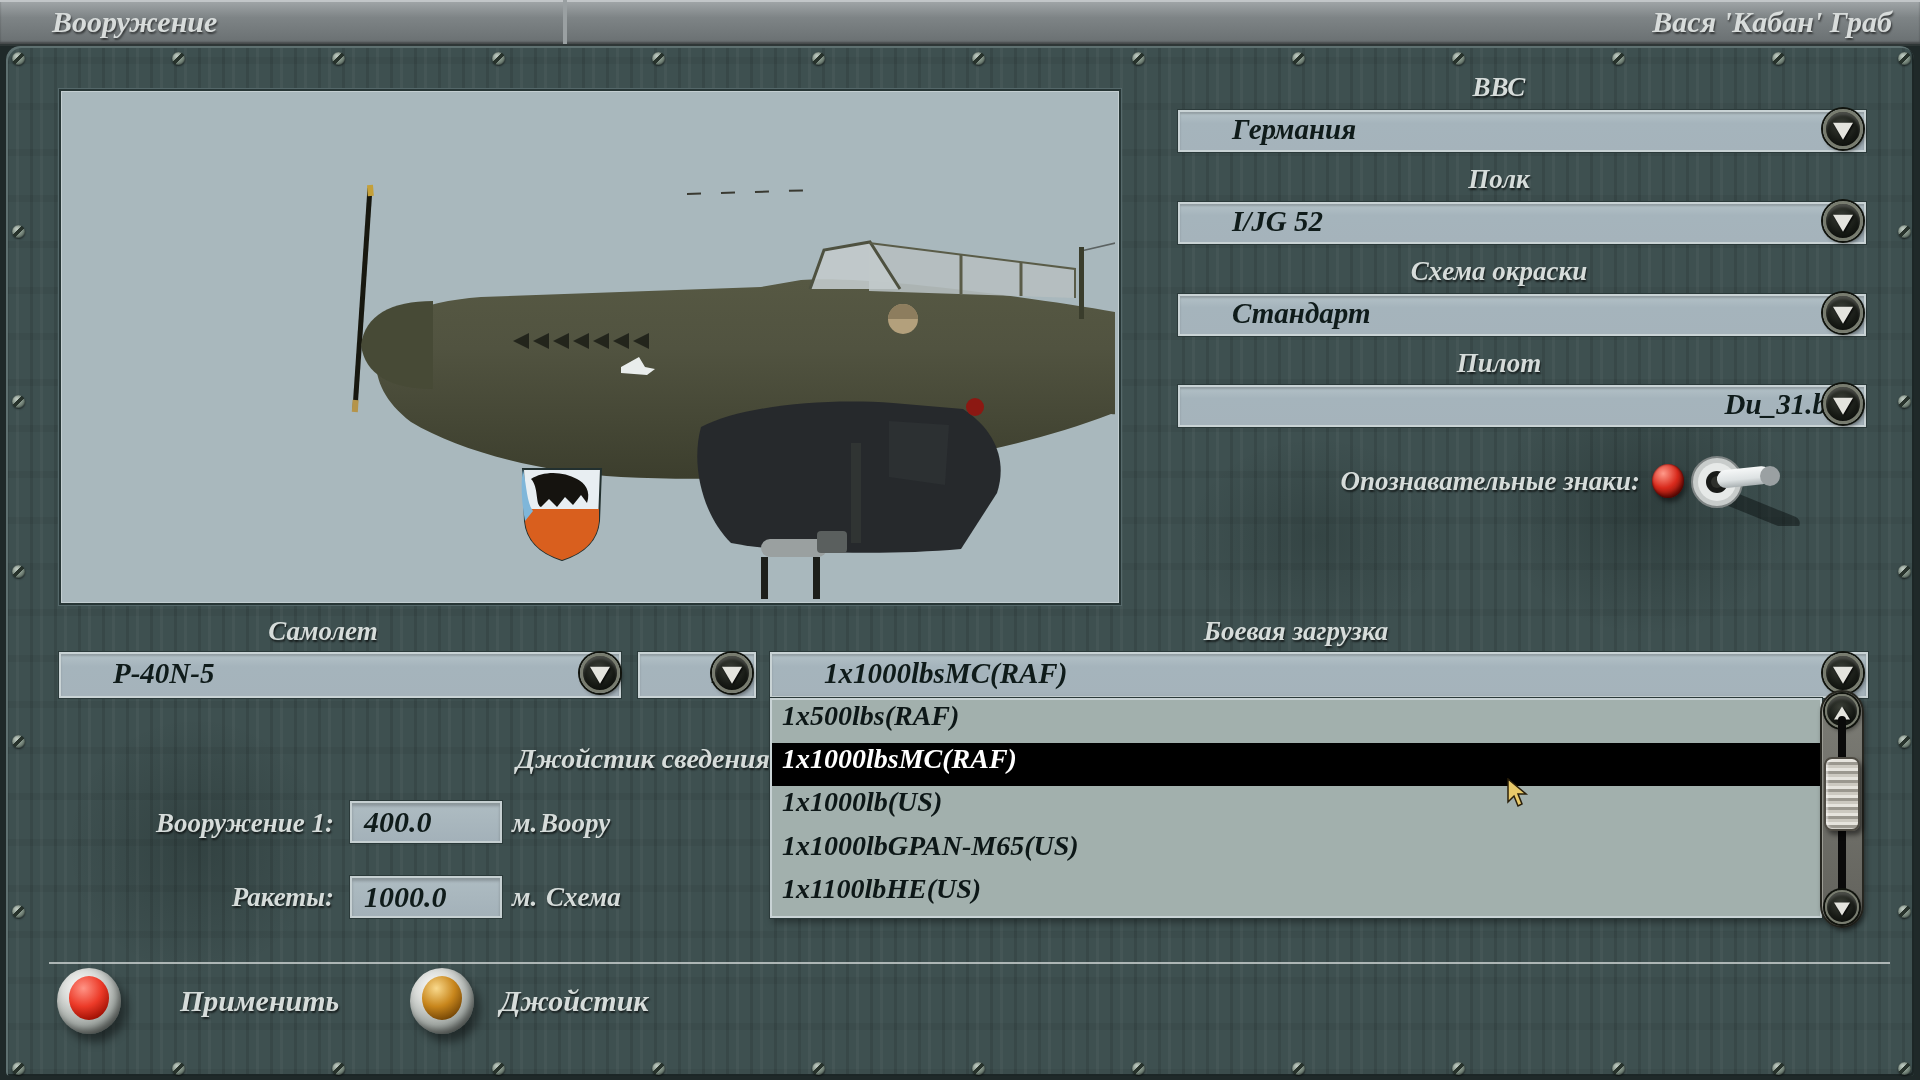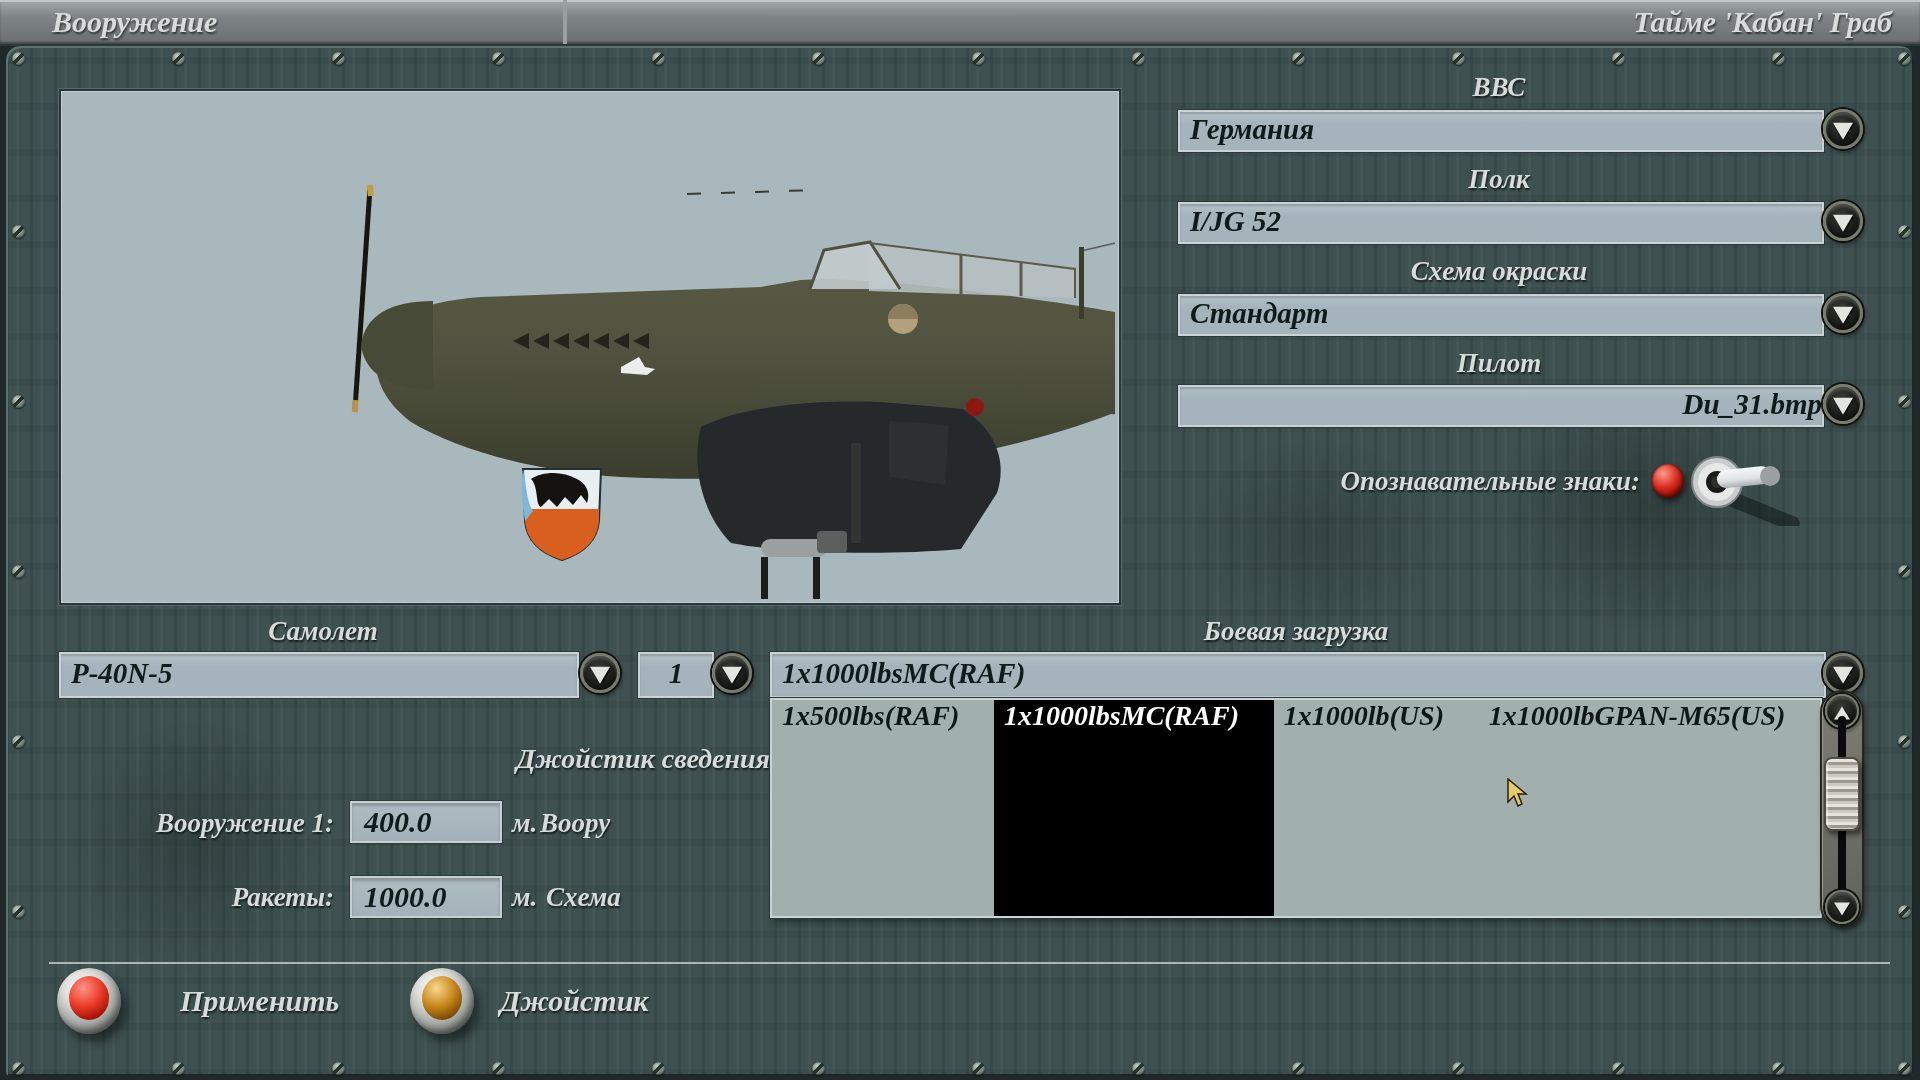--- a/index.html
+++ b/index.html
@@ -60,21 +60,21 @@
     white-space:nowrap;
   }
   .lbl.center{text-align:center;}
   .lbl.right{text-align:right;}
   
   .field{
     position:absolute;background:linear-gradient(#b3c1c7,#a5b4bc 30%,#a5b3bb);
     border:2px solid #c9d3d5;outline:1px solid #2b3a3a;
     box-shadow:inset 0 2px 2px rgba(0,0,0,.18);
     color:#0f1b1a;font-style:italic;font-weight:bold;font-size:29px;
-    white-space:nowrap;overflow:hidden;
+    white-space:nowrap;overflow:hidden;padding-left:42px;
   }
   .field .val{padding-left:10px;display:block;}
   
   .drop-btn{
     position:absolute;width:40px;height:40px;border-radius:50%;
     background:radial-gradient(circle at 45% 38%, #3c4038, #181b16 55%, #050705 95%);
     border:3px solid #787c6f;box-shadow:0 0 0 2px #10130d, inset 0 3px 3px rgba(255,255,255,.2), 2px 3px 4px rgba(0,0,0,.45);
     box-sizing:border-box;
   }
   .drop-btn::after{
@@ -82,21 +82,21 @@
     width:0;height:0;border-left:10px solid transparent;border-right:10px solid transparent;
     border-top:17px solid #e4e4de;filter:drop-shadow(1px 1px 1px #000);
   }
   .drop-btn.small{width:34px;height:34px;border-width:2px;}
   .drop-btn.small::after{border-left-width:8px;border-right-width:8px;border-top-width:13px;}
   .drop-btn.up::after{border-top:none;border-bottom:13px solid #e4e4de;}
   
   .list{
     position:absolute;left:770px;top:698px;width:1052px;height:220px;z-index:5;
     background:#a2b0ad;border:2px solid #c9d3d5;outline:1px solid #2b3a3a;
-    box-sizing:border-box;display:flex;
+    box-sizing:border-box;display:flex;flex-direction:column;
     box-shadow:3px 4px 8px rgba(0,0,0,.4);
   }
   .list .item{
     flex:1 1 auto;color:#0d1717;font-style:italic;font-weight:bold;font-size:28px;
     line-height:31px;padding-left:10px;white-space:nowrap;
   }
   .list .item.selected{background:#000;color:#fff;}
   
   .vscroll{
     position:absolute;left:1820px;top:690px;width:44px;height:238px;z-index:6;
@@ -147,21 +147,21 @@
     line-height:66px;text-shadow:1px 2px 2px rgba(0,0,0,.65);white-space:nowrap;
   }
   .cursor{position:absolute;z-index:10;}
 </style>
 </head>
 <body>
 
 <div class="titlebar">
   <div class="divider"></div>
   <div class="title-text" id="screen-title">Вооружение</div>
-  <div class="title-text" id="player-name">Тайме 'Кабан' Граб</div>
+  <div class="title-text" id="player-name">Вася 'Кабан' Граб</div>
 </div>
 
 <div class="panel" id="main-panel">
   <div class="blob" style="left:1490px;top:330px;width:300px;height:260px;background:radial-gradient(rgba(8,16,14,.28),rgba(0,0,0,0) 70%);"></div>
   <div class="blob" style="left:1180px;top:390px;width:260px;height:200px;background:radial-gradient(rgba(8,16,14,.18),rgba(0,0,0,0) 70%);"></div>
   <div class="blob" style="left:60px;top:670px;width:260px;height:260px;background:radial-gradient(rgba(8,16,14,.22),rgba(0,0,0,0) 70%);"></div>
 <div class="screw" style="left: 6px; top: 6px;"></div>
     <div class="screw" style="left: 6px; top: 1016px;"></div>
     <div class="screw" style="left: 166px; top: 6px;"></div>
     <div class="screw" style="left: 166px; top: 1016px;"></div>
@@ -344,20 +344,21 @@
 <div class="drop-btn" style="left:1823px;top:653px;"></div>
 
 <div class="lbl right" style="left:540px;top:808px;width:230px;overflow:hidden;z-index:1;text-align:left;">Воору</div>
 <div class="lbl right" style="left:546px;top:882px;width:224px;overflow:hidden;z-index:1;text-align:left;">Схема</div>
 
 <div class="list">
   <div class="item">1x500lbs(RAF)</div>
   <div class="item selected">1x1000lbsMC(RAF)</div>
   <div class="item">1x1000lb(US)</div>
   <div class="item">1x1000lbGPAN-M65(US)</div>
+  <div class="item">1x1100lbHE(US)</div>
 </div>
 
 <div class="vscroll">
   <div class="sbtn drop-btn small up"></div>
   <div class="slot"></div>
   <div class="thumb"></div>
   <div class="sbtn drop-btn small down"></div>
 </div>
 
 <svg class="cursor" style="left:1506px;top:778px;" width="24" height="30" viewBox="0 0 24 30">

